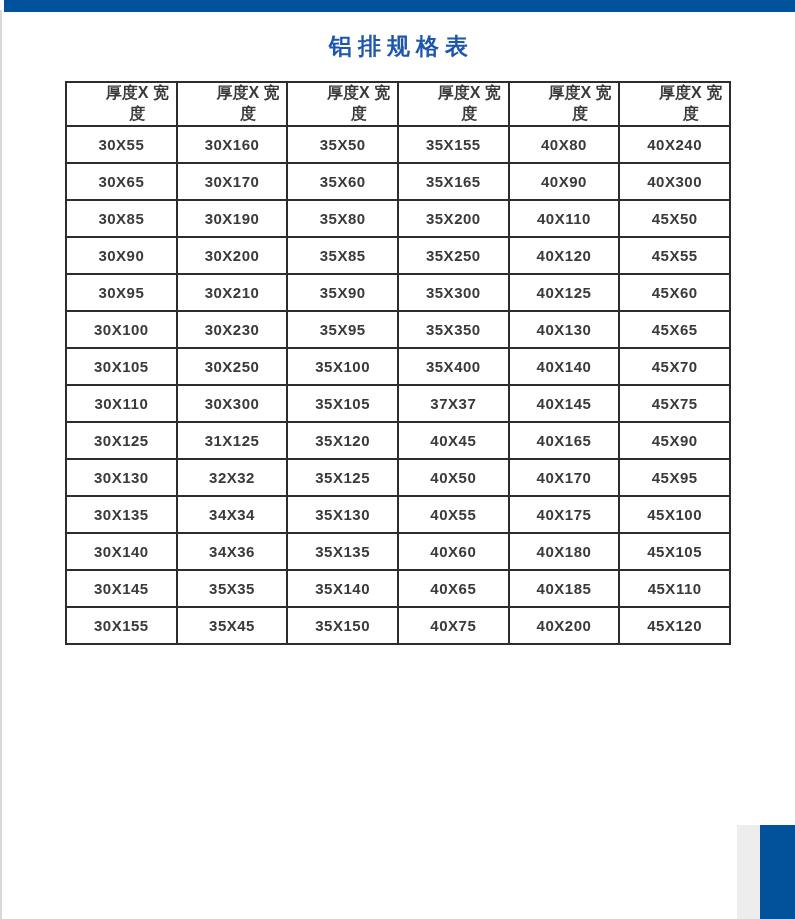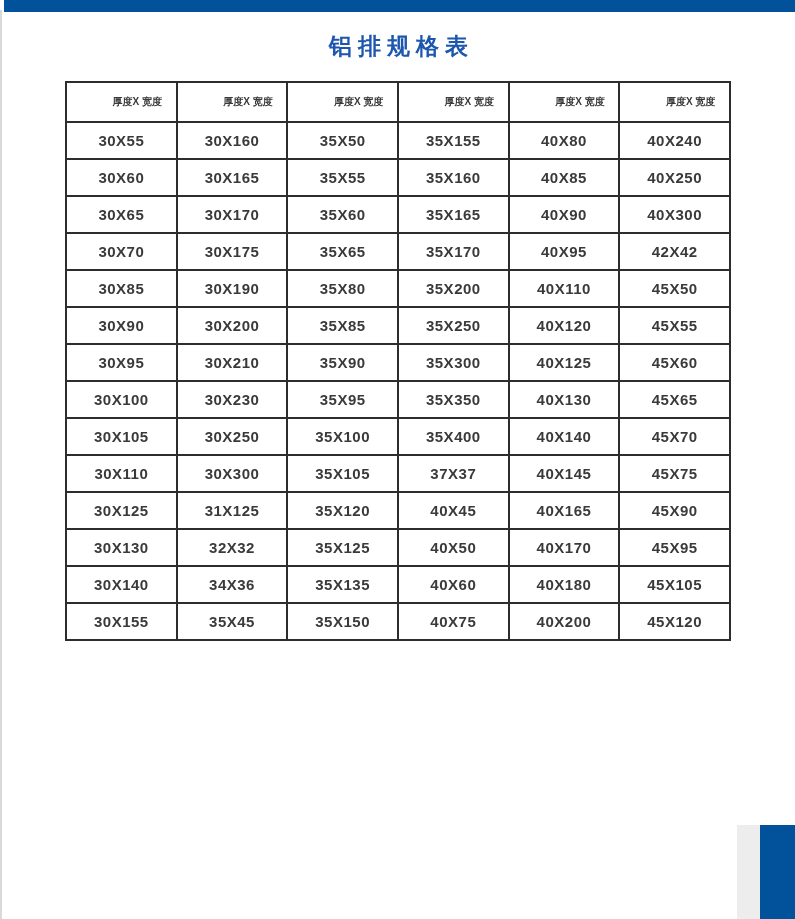--- a/index.html
+++ b/index.html
@@ -54,21 +54,21 @@
   .spec-table td {
     border: 2px solid var(--line, #2D2D2D);
     text-align: center;
     vertical-align: middle;
     padding: 0;
     color: var(--text, #3A3A3A);
     font-weight: bold;
   }
   .spec-table th {
     height: 38px;
-    font-size: 10px;
+    font-size: 16px;
     padding-left: 32px;
   }
   .spec-table td {
     height: 35px;
     font-size: 15px;
     letter-spacing: 0.5px;
   }
   .corner-gray {
     position: absolute;
     right: 35px;
@@ -108,44 +108,28 @@
   <tbody id="body-rows">
       <tr>
         <td>30X55</td>
         <td>30X160</td>
         <td>35X50</td>
         <td>35X155</td>
         <td>40X80</td>
         <td>40X240</td>
       </tr>
       <tr>
-        <td>30X60</td>
-        <td>30X165</td>
-        <td>35X55</td>
-        <td>35X160</td>
-        <td>40X85</td>
-        <td>40X250</td>
-      </tr>
-      <tr>
         <td>30X65</td>
         <td>30X170</td>
         <td>35X60</td>
         <td>35X165</td>
         <td>40X90</td>
         <td>40X300</td>
       </tr>
       <tr>
-        <td>30X70</td>
-        <td>30X175</td>
-        <td>35X65</td>
-        <td>35X170</td>
-        <td>40X95</td>
-        <td>42X42</td>
-      </tr>
-      <tr>
         <td>30X85</td>
         <td>30X190</td>
         <td>35X80</td>
         <td>35X200</td>
         <td>40X110</td>
         <td>45X50</td>
       </tr>
       <tr>
         <td>30X90</td>
         <td>30X200</td>
@@ -196,28 +180,44 @@
       </tr>
       <tr>
         <td>30X130</td>
         <td>32X32</td>
         <td>35X125</td>
         <td>40X50</td>
         <td>40X170</td>
         <td>45X95</td>
       </tr>
       <tr>
+        <td>30X135</td>
+        <td>34X34</td>
+        <td>35X130</td>
+        <td>40X55</td>
+        <td>40X175</td>
+        <td>45X100</td>
+      </tr>
+      <tr>
         <td>30X140</td>
         <td>34X36</td>
         <td>35X135</td>
         <td>40X60</td>
         <td>40X180</td>
         <td>45X105</td>
       </tr>
       <tr>
+        <td>30X145</td>
+        <td>35X35</td>
+        <td>35X140</td>
+        <td>40X65</td>
+        <td>40X185</td>
+        <td>45X110</td>
+      </tr>
+      <tr>
         <td>30X155</td>
         <td>35X45</td>
         <td>35X150</td>
         <td>40X75</td>
         <td>40X200</td>
         <td>45X120</td>
       </tr>
     </tbody>
 </table>
 

